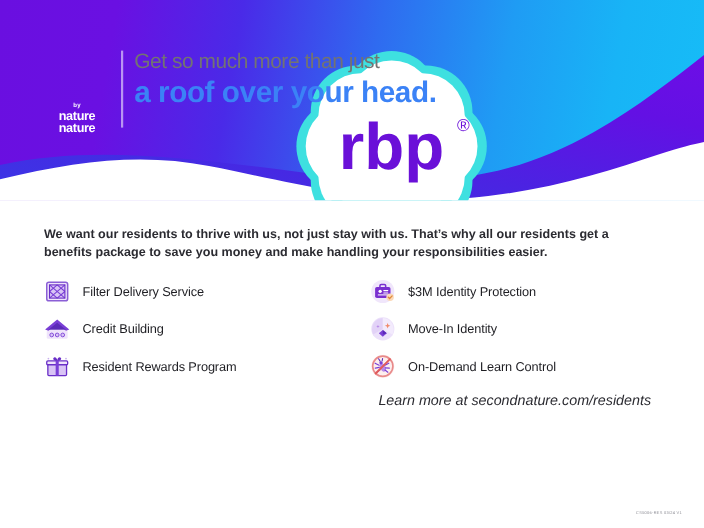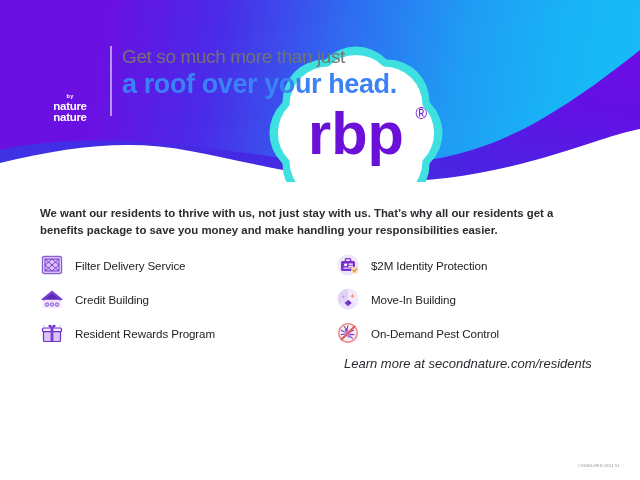--- a/index.html
+++ b/index.html
@@ -157,54 +157,54 @@
             <rect x="5" y="8" width="14" height="10" rx="1.6" fill="#7a2fd0"></rect>
             <path d="M9.4,8 V6.8 A1.2,1.2 0 0 1 10.6,5.6 h2.8 A1.2,1.2 0 0 1 14.6,6.8 V8" fill="none" stroke="#7a2fd0" stroke-width="1.4"></path>
             <circle cx="9.6" cy="11.8" r="1.5" fill="#ffffff"></circle>
             <rect x="12.4" y="10.6" width="4.6" height="1.1" rx="0.5" fill="#ffffff"></rect>
             <rect x="12.4" y="12.8" width="4.6" height="1.1" rx="0.5" fill="#ffffff"></rect>
             <rect x="7.4" y="14.6" width="9.2" height="1.1" rx="0.5" fill="#ffffff" opacity=".8"></rect>
             <circle cx="18.6" cy="17.2" r="3.4" fill="#fbd9b8"></circle>
             <path d="M17,17.2 l1.2,1.2 l2.3,-2.4" stroke="#e08a3c" stroke-width="1.2" fill="none" stroke-linecap="round"></path>
           </svg>
         </span>
-        <span class="bl">$2M Identity Protection</span>
+        <span class="bl">$3M Identity Protection</span>
       </div>
 
       <div class="benefit">
         <span class="bi">
           <svg viewBox="0 0 24 24" width="24" height="24">
             <circle cx="12" cy="12" r="10.5" fill="#ece1fa"></circle>
             <path d="M12,2 V12 L3.2,17 A10.5,10.5 0 0 1 12,2 Z" fill="#e2d2f7"></path>
             <path d="M12,2 A10.5,10.5 0 0 1 20.8,17 L12,12 Z" fill="#f3ebfd"></path>
             <path d="M12,13 l3.6,3 l-3.6,3.2 l-3.6,-3.2 Z" fill="#7a3fd6"></path>
             <path d="M12,13 l3.6,3 l-3.6,1.1 Z" fill="#5b2bb8"></path>
             <path d="M16.4,6.6 l.7,1.8 l1.8,.7 l-1.8,.7 l-.7,1.8 l-.7,-1.8 l-1.8,-.7 l1.8,-.7 Z" fill="#f08a6a"></path>
             <path d="M7.6,8.2 l.45,1.15 l1.15,.45 l-1.15,.45 l-.45,1.15 l-.45,-1.15 l-1.15,-.45 l1.15,-.45 Z" fill="#b98ae8"></path>
           </svg>
         </span>
-        <span class="bl">Move-In Building</span>
+        <span class="bl">Move-In Identity</span>
       </div>
 
       <div class="benefit">
         <span class="bi">
           <svg viewBox="0 0 24 24" width="24" height="24">
             <circle cx="12" cy="12" r="10.5" fill="#fdeeee"></circle>
             <circle cx="12" cy="12" r="9.2" fill="none" stroke="#e88a8a" stroke-width="1.5"></circle>
             <g>
               <ellipse cx="12" cy="13" rx="2.4" ry="4" fill="#b98ae8" transform="rotate(-25 12 13)"></ellipse>
               <ellipse cx="10.4" cy="8.8" rx="1.5" ry="1.5" fill="#7a3fd6"></ellipse>
               <path d="M8.6,11 L5,9.2 M8.8,13 L5.2,13.6 M9.4,15.2 L6.6,17.4" stroke="#7a3fd6" stroke-width="1.1" stroke-linecap="round"></path>
               <path d="M14,11 L17.4,9.2 M14.4,13.4 L18,13.6 M14,15.4 L16.6,17.4" stroke="#7a3fd6" stroke-width="1.1" stroke-linecap="round"></path>
               <path d="M9.6,7.4 L8.2,5.2 M11.4,7.2 L11.8,5" stroke="#5b2bb8" stroke-width="1" stroke-linecap="round"></path>
             </g>
             <line x1="5.5" y1="18.5" x2="18.5" y2="5.5" stroke="#e25b5b" stroke-width="1.8" stroke-linecap="round"></line>
           </svg>
         </span>
-        <span class="bl">On-Demand Pest Control</span>
+        <span class="bl">On-Demand Learn Control</span>
       </div>
 
     </div>
   </div>
 
   <div class="learn">Learn more at secondnature.com/residents</div>
 
   <div class="finep">CS5006-RES 03/24 V1</div>
 
 </div>

